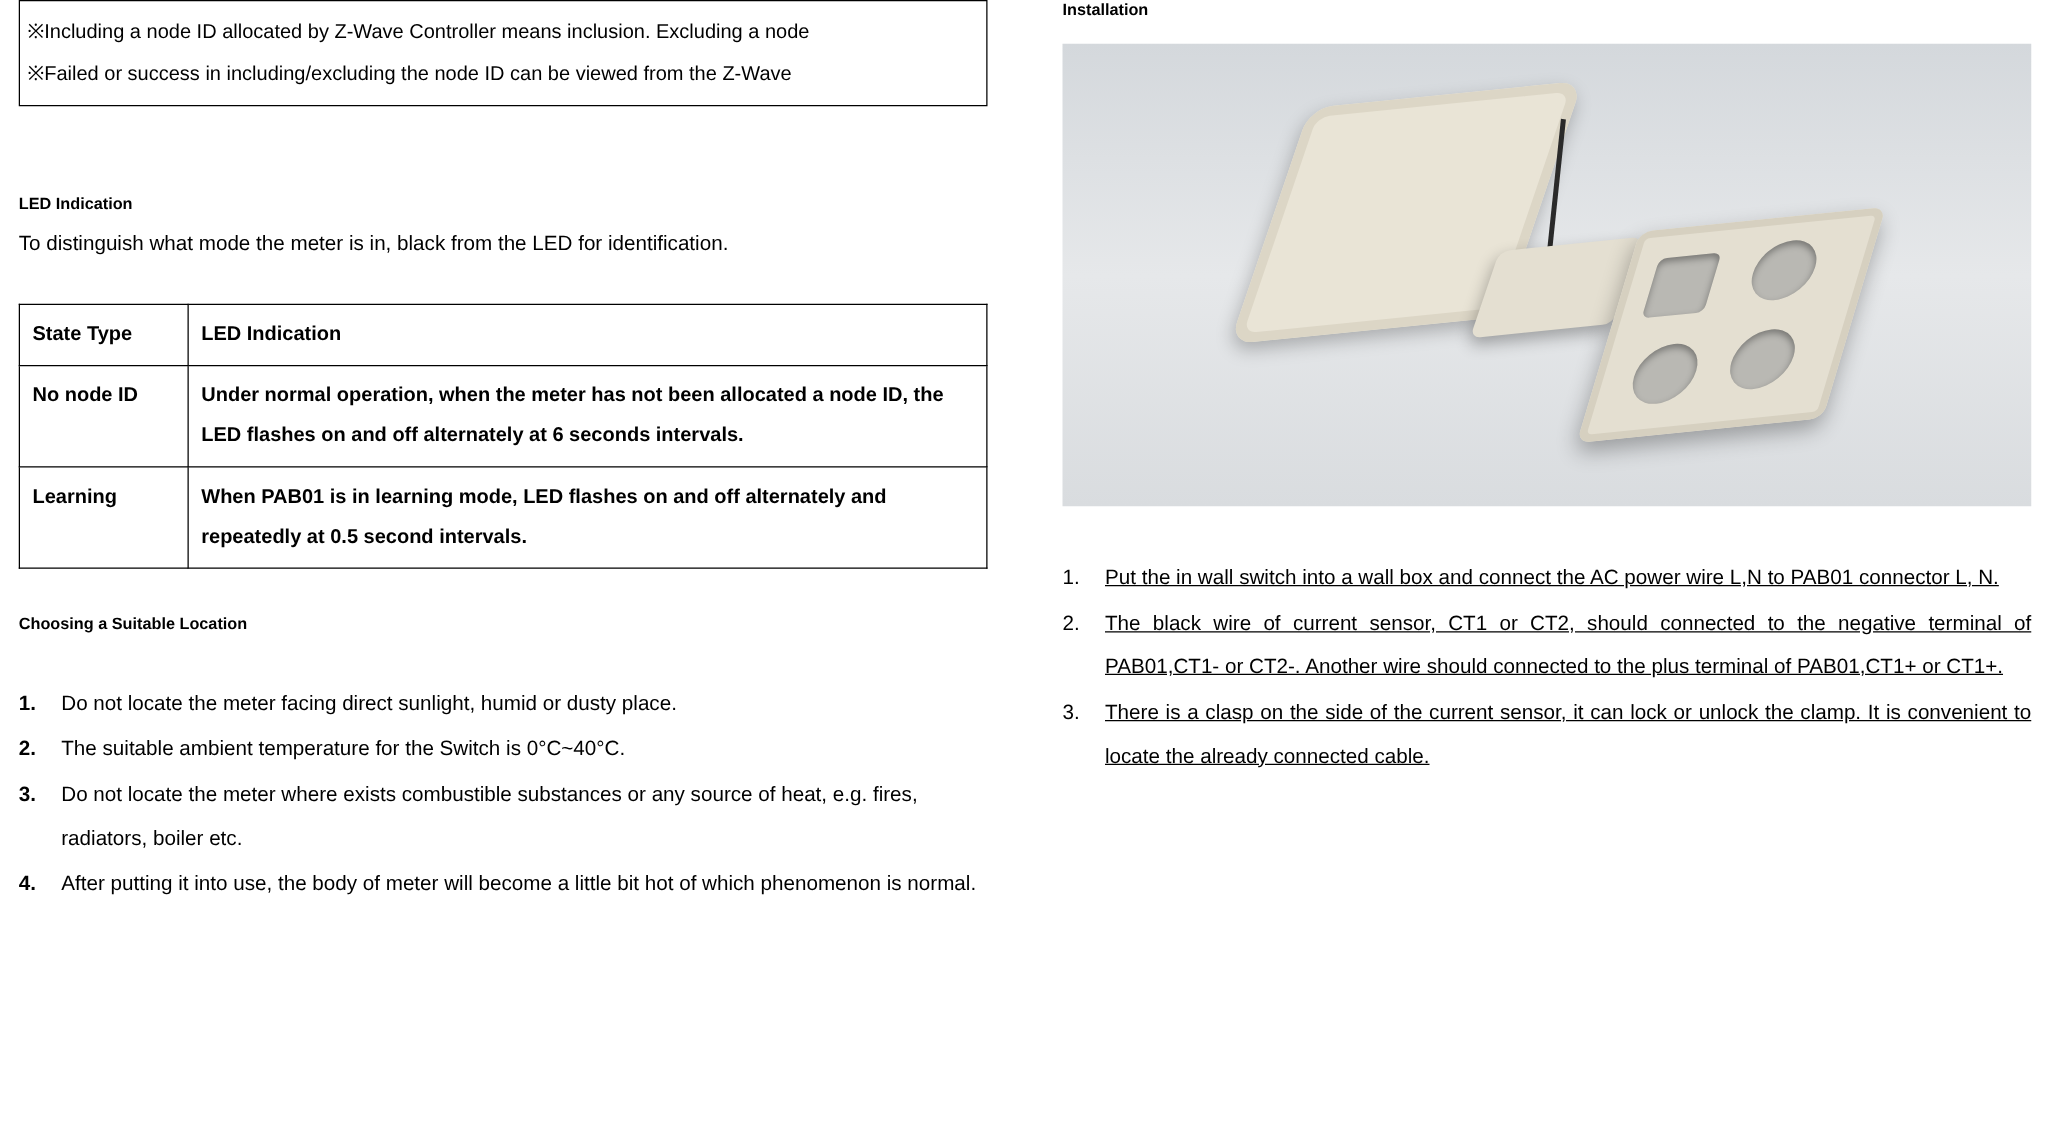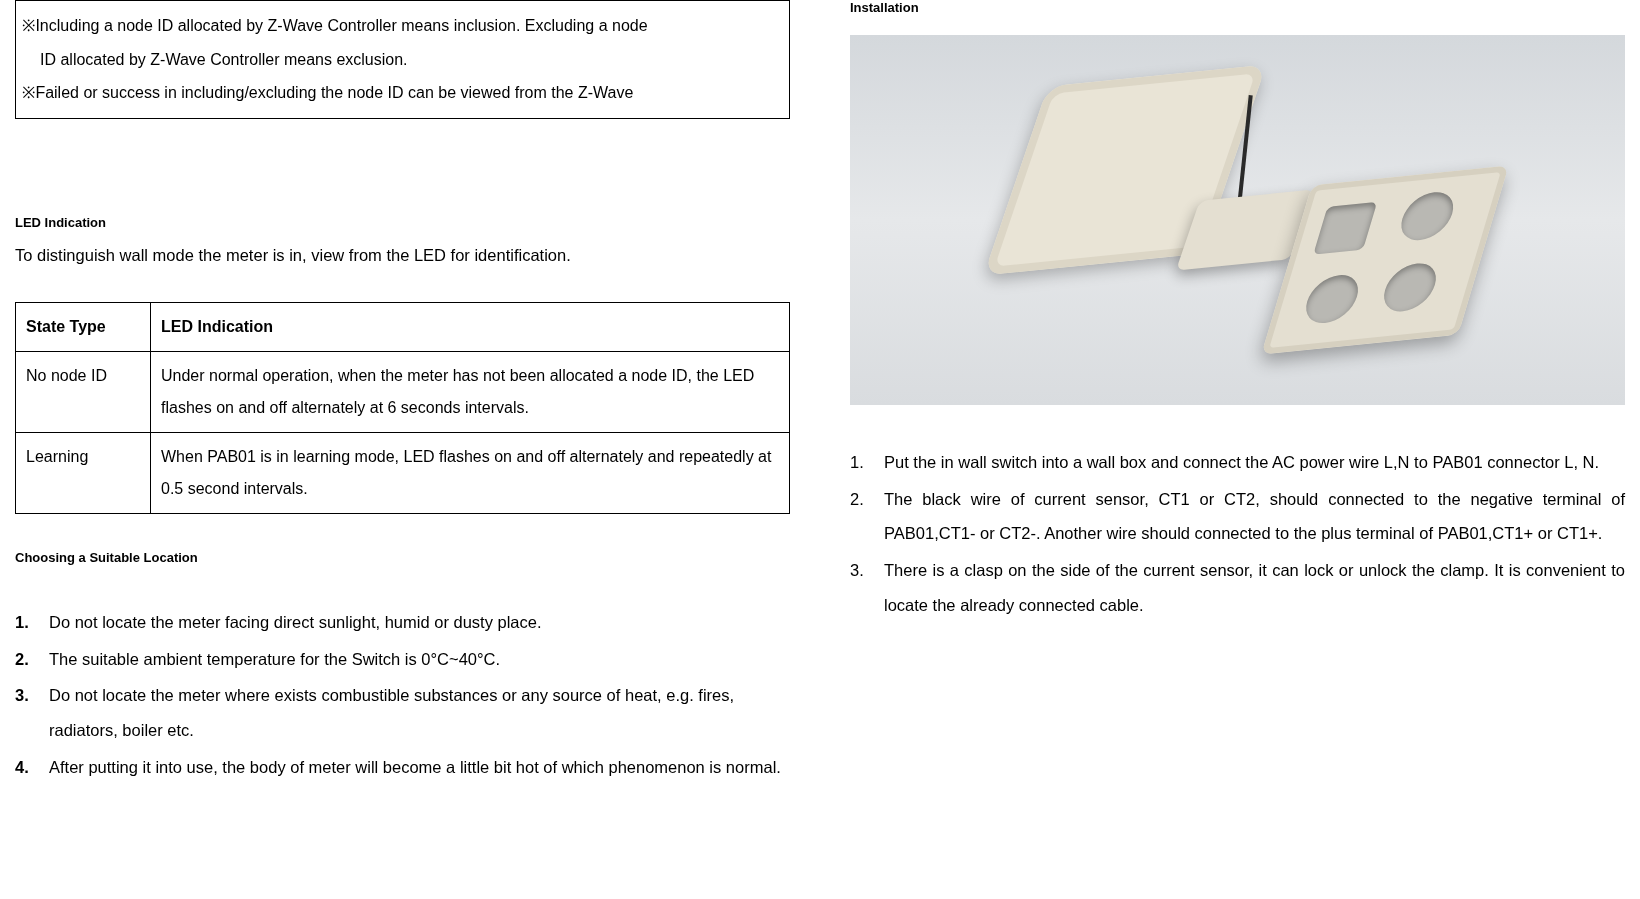--- a/index.html
+++ b/index.html
@@ -26,21 +26,21 @@
       padding-right: 60px;
     }
     .column-right {
       padding-left: 0;
       padding-right: 15px;
     }
     .note-box {
       border: 1px solid #000;
       padding: 8px 6px 8px 6px;
       line-height: 2.1;
-      margin-bottom: 96px;
+      margin-bottom: 70px;
     }
     .note-box p {
       font-size: 16px;
     }
     .note-box .indent {
       padding-left: 18px;
     }
     h2.section-heading {
       font-size: 13px;
       font-weight: bold;
@@ -57,20 +57,21 @@
       margin-bottom: 36px;
     }
     table.led-table th,
     table.led-table td {
       border: 1px solid #000;
       padding: 8px 10px;
       text-align: left;
       vertical-align: top;
       font-size: 16px;
       line-height: 2;
+      font-weight: bold;
     }
     table.led-table th {
       font-weight: bold;
     }
     table.led-table td.col1 {
       width: 135px;
     }
     ol.location-list {
       list-style: none;
       counter-reset: item;
@@ -88,20 +89,21 @@
     ol.location-list li::before {
       content: counter(item) ".";
       position: absolute;
       left: 0;
       font-weight: bold;
     }
     ol.install-list {
       list-style: none;
       counter-reset: iitem;
       padding-left: 0;
+      text-decoration: underline;
     }
     ol.install-list li {
       counter-increment: iitem;
       position: relative;
       padding-left: 34px;
       font-size: 16.5px;
       line-height: 2.1;
       text-align: justify;
       margin-bottom: 2px;
     }
@@ -172,26 +174,25 @@
     .hole.sq {
       border-radius: 6px;
     }
   </style>
 </head>
 <body>
 
 <div class="column column-left">
   <div class="note-box">
     <p>※Including a node ID allocated by Z-Wave Controller means inclusion.  Excluding a node</p>
-    <p class="indent">ID allocated by Z-Wave Controller means exclusion.</p>
     <p>※Failed or success in including/excluding the node ID can be viewed from the Z-Wave</p>
   </div>
 
   <h2 class="section-heading">LED Indication</h2>
-  <p class="intro-text">To distinguish wall mode the meter is in, view from the LED for identification.</p>
+  <p class="intro-text">To distinguish what mode the meter is in, black from the LED for identification.</p>
 
   <table class="led-table">
     <tbody>
         <tr>
       <th class="col1">State Type</th>
       <th>LED Indication</th>
     </tr>
     <tr>
       <td class="col1">No node ID</td>
       <td>Under normal operation, when the meter has not been allocated a node ID, the LED flashes on and off alternately at 6 seconds intervals.</td>

